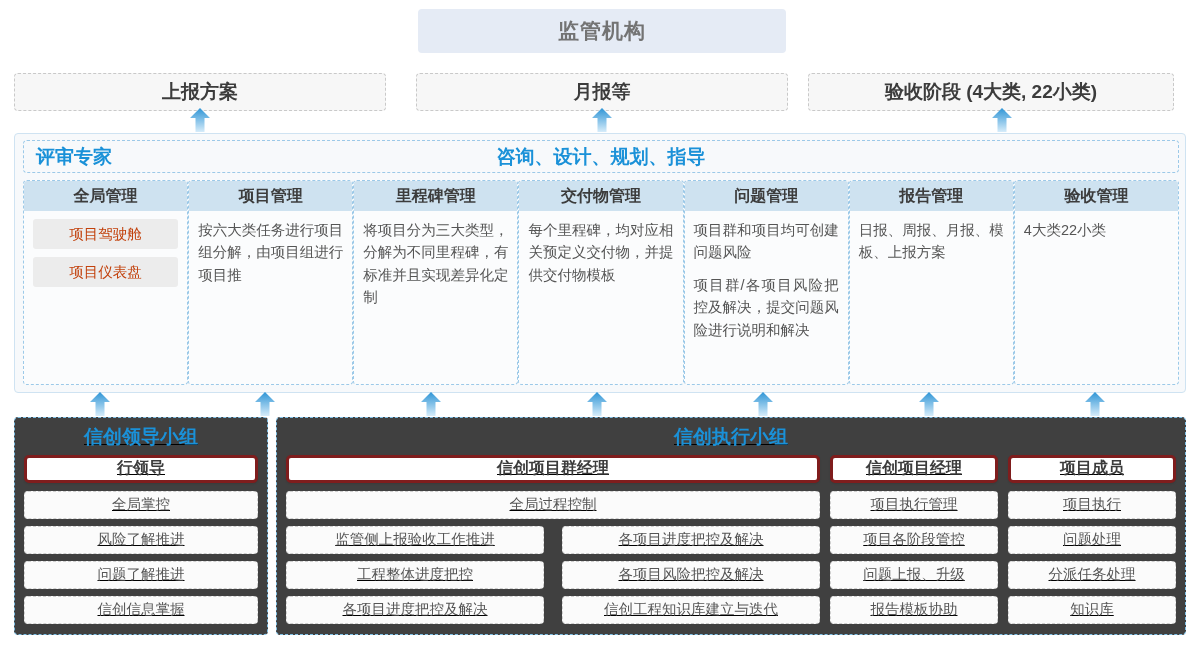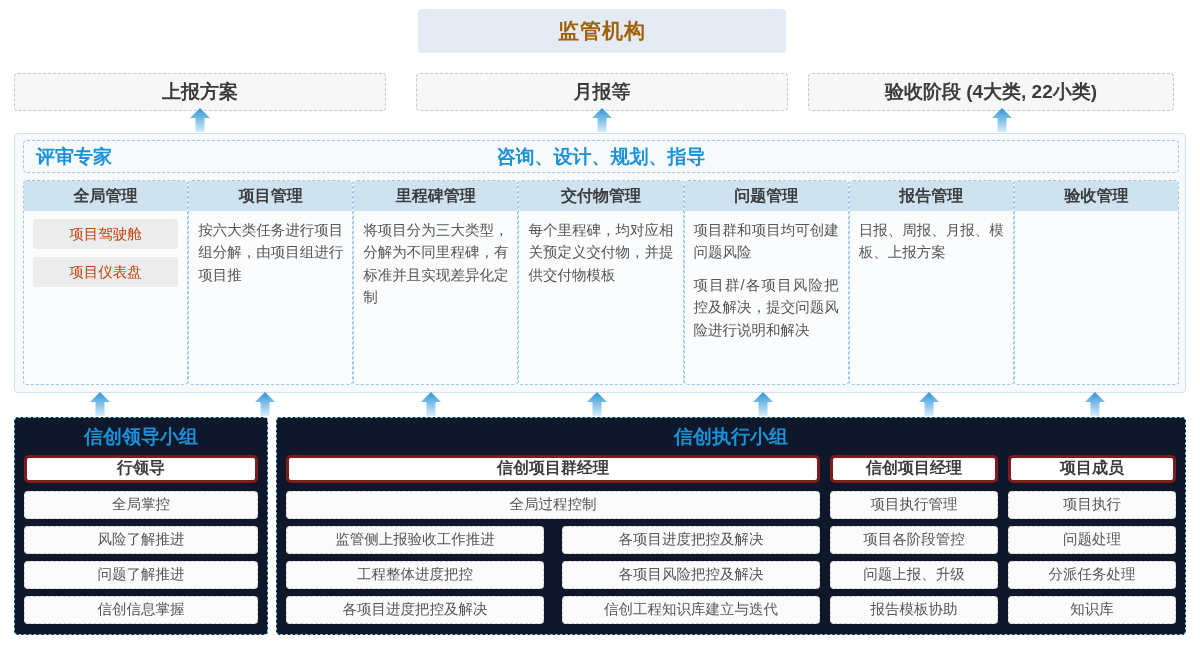--- a/index.html
+++ b/index.html
@@ -13,21 +13,21 @@
 
   
   .arrow { position: absolute; width: 22px; height: 24px; }
   .arrow svg { display: block; width: 22px; height: 24px; }
 
   
   .top-box {
     position: absolute; left: 418px; top: 9px; width: 368px; height: 44px;
     background: #e5ebf5; border-radius: 4px;
     display: flex; align-items: center; justify-content: center;
-    color: #a16207; font-size: 21px; font-weight: bold; letter-spacing: 1px;
+    color: #737373; font-size: 21px; font-weight: bold; letter-spacing: 1px;
   }
 
   
   .report-box {
     position: absolute; top: 73px; height: 38px;
     background: #f7f7f7; border: 1px dashed #c9c9c9; border-radius: 4px;
     display: flex; align-items: center; justify-content: center;
     color: #3c3c3c; font-size: 19px; font-weight: bold;
   }
   #rb0 { left: 14px;  width: 372px; }
@@ -69,21 +69,21 @@
   }
   .chip {
     background: #ececec; border-radius: 3px; color: #c2410c; font-size: 14.5px;
     height: 30px; display: flex; align-items: center; justify-content: center;
     margin-bottom: 8px;
   }
 
   
   .grp {
     position: absolute; top: 417px; height: 218px;
-    border: 1px dashed #7fc0e6; border-radius: 4px; background: #0f172a;
+    border: 1px dashed #7fc0e6; border-radius: 4px; background: #404040; text-decoration: underline;
   }
   #grp-lead { left: 14px;  width: 254px; }
   #grp-exec { left: 276px; width: 910px; }
   .grp-title {
     text-align: center; color: #1a91d8; font-size: 19px; font-weight: bold;
     margin-top: 8px; margin-bottom: 6px; line-height: 1.2;
   }
   .grp-inner { display: flex; gap: 10px; padding: 0 9px; }
   .subcol { display: flex; flex-direction: column; }
   .role-box {
@@ -201,20 +201,23 @@
 
       <div class="col">
         <div class="col-head">报告管理</div>
         <div class="col-body">
           <p>日报、周报、月报、模板、上报方案</p>
         </div>
       </div>
 
       <div class="col">
         <div class="col-head">验收管理</div>
+        <div class="col-body">
+          <p>4大类22小类</p>
+        </div>
       </div>
 
     </div>
   </div>
 
   <div class="arrow" style="left:89px;  top:392px;">
       <svg viewBox="0 0 22 24" xmlns="http://www.w3.org/2000/svg">
         <defs>
           <linearGradient id="agrad3" x1="0" y1="0" x2="0" y2="1">
             <stop offset="0%" stop-color="#2f95d6"></stop>

